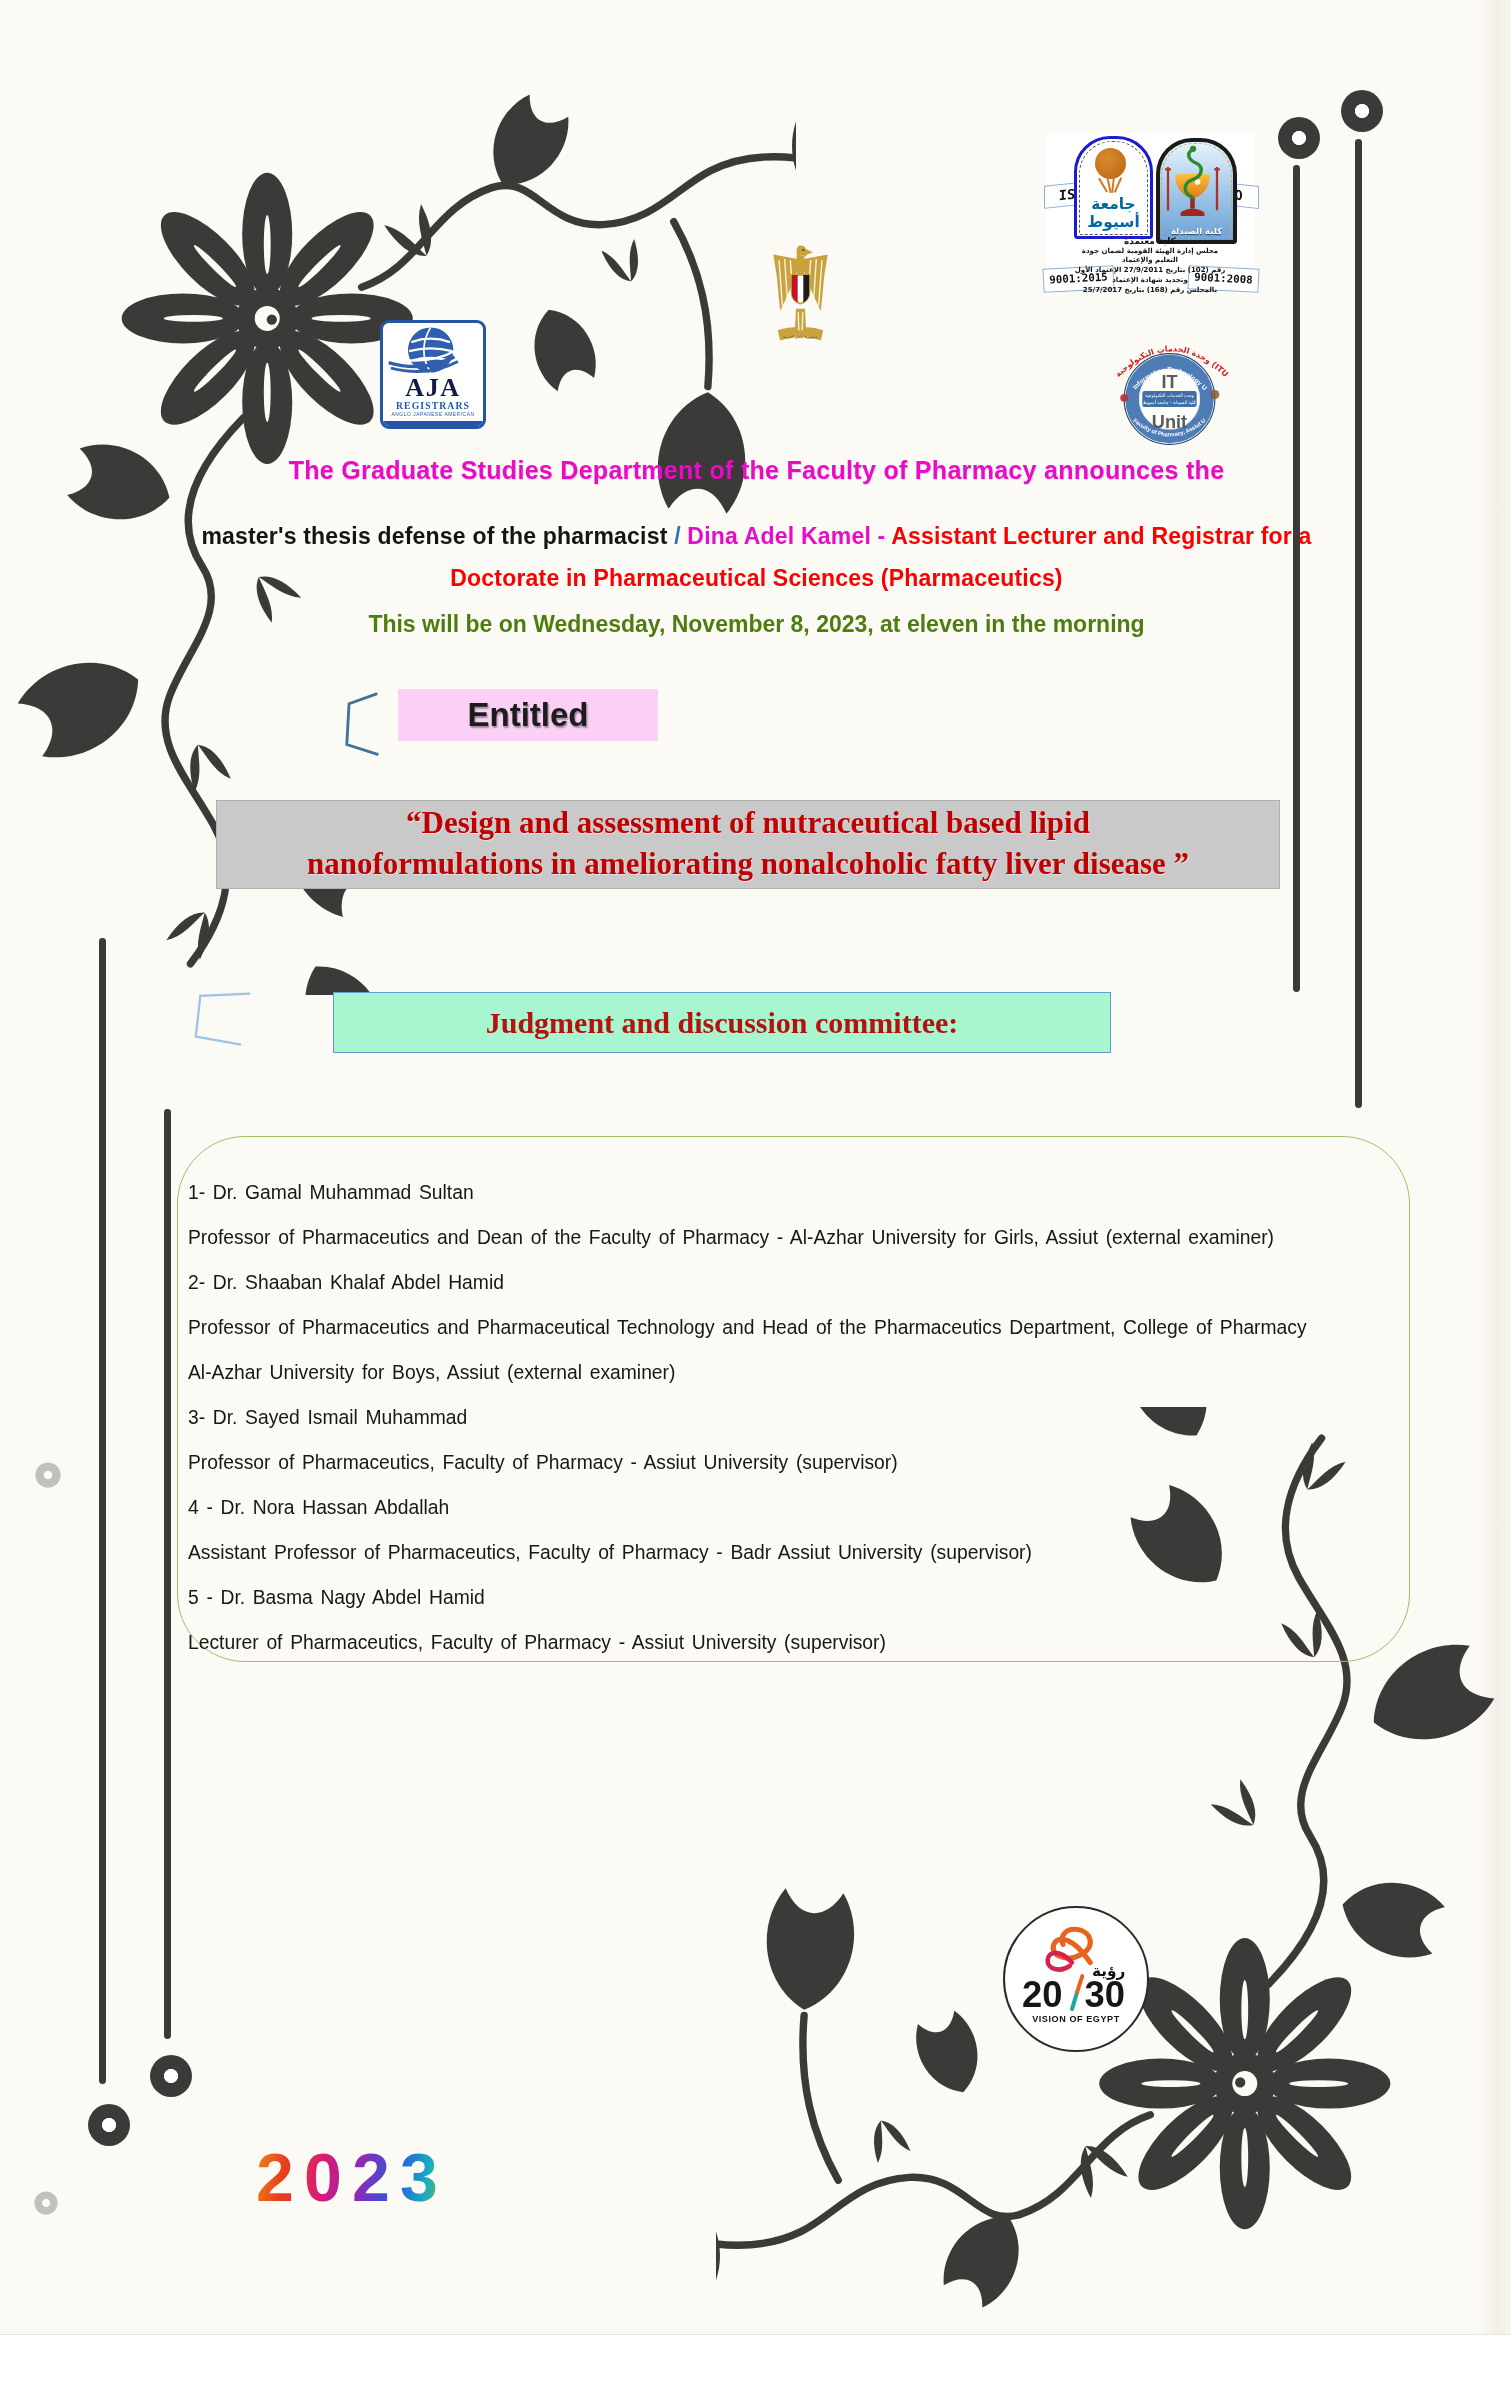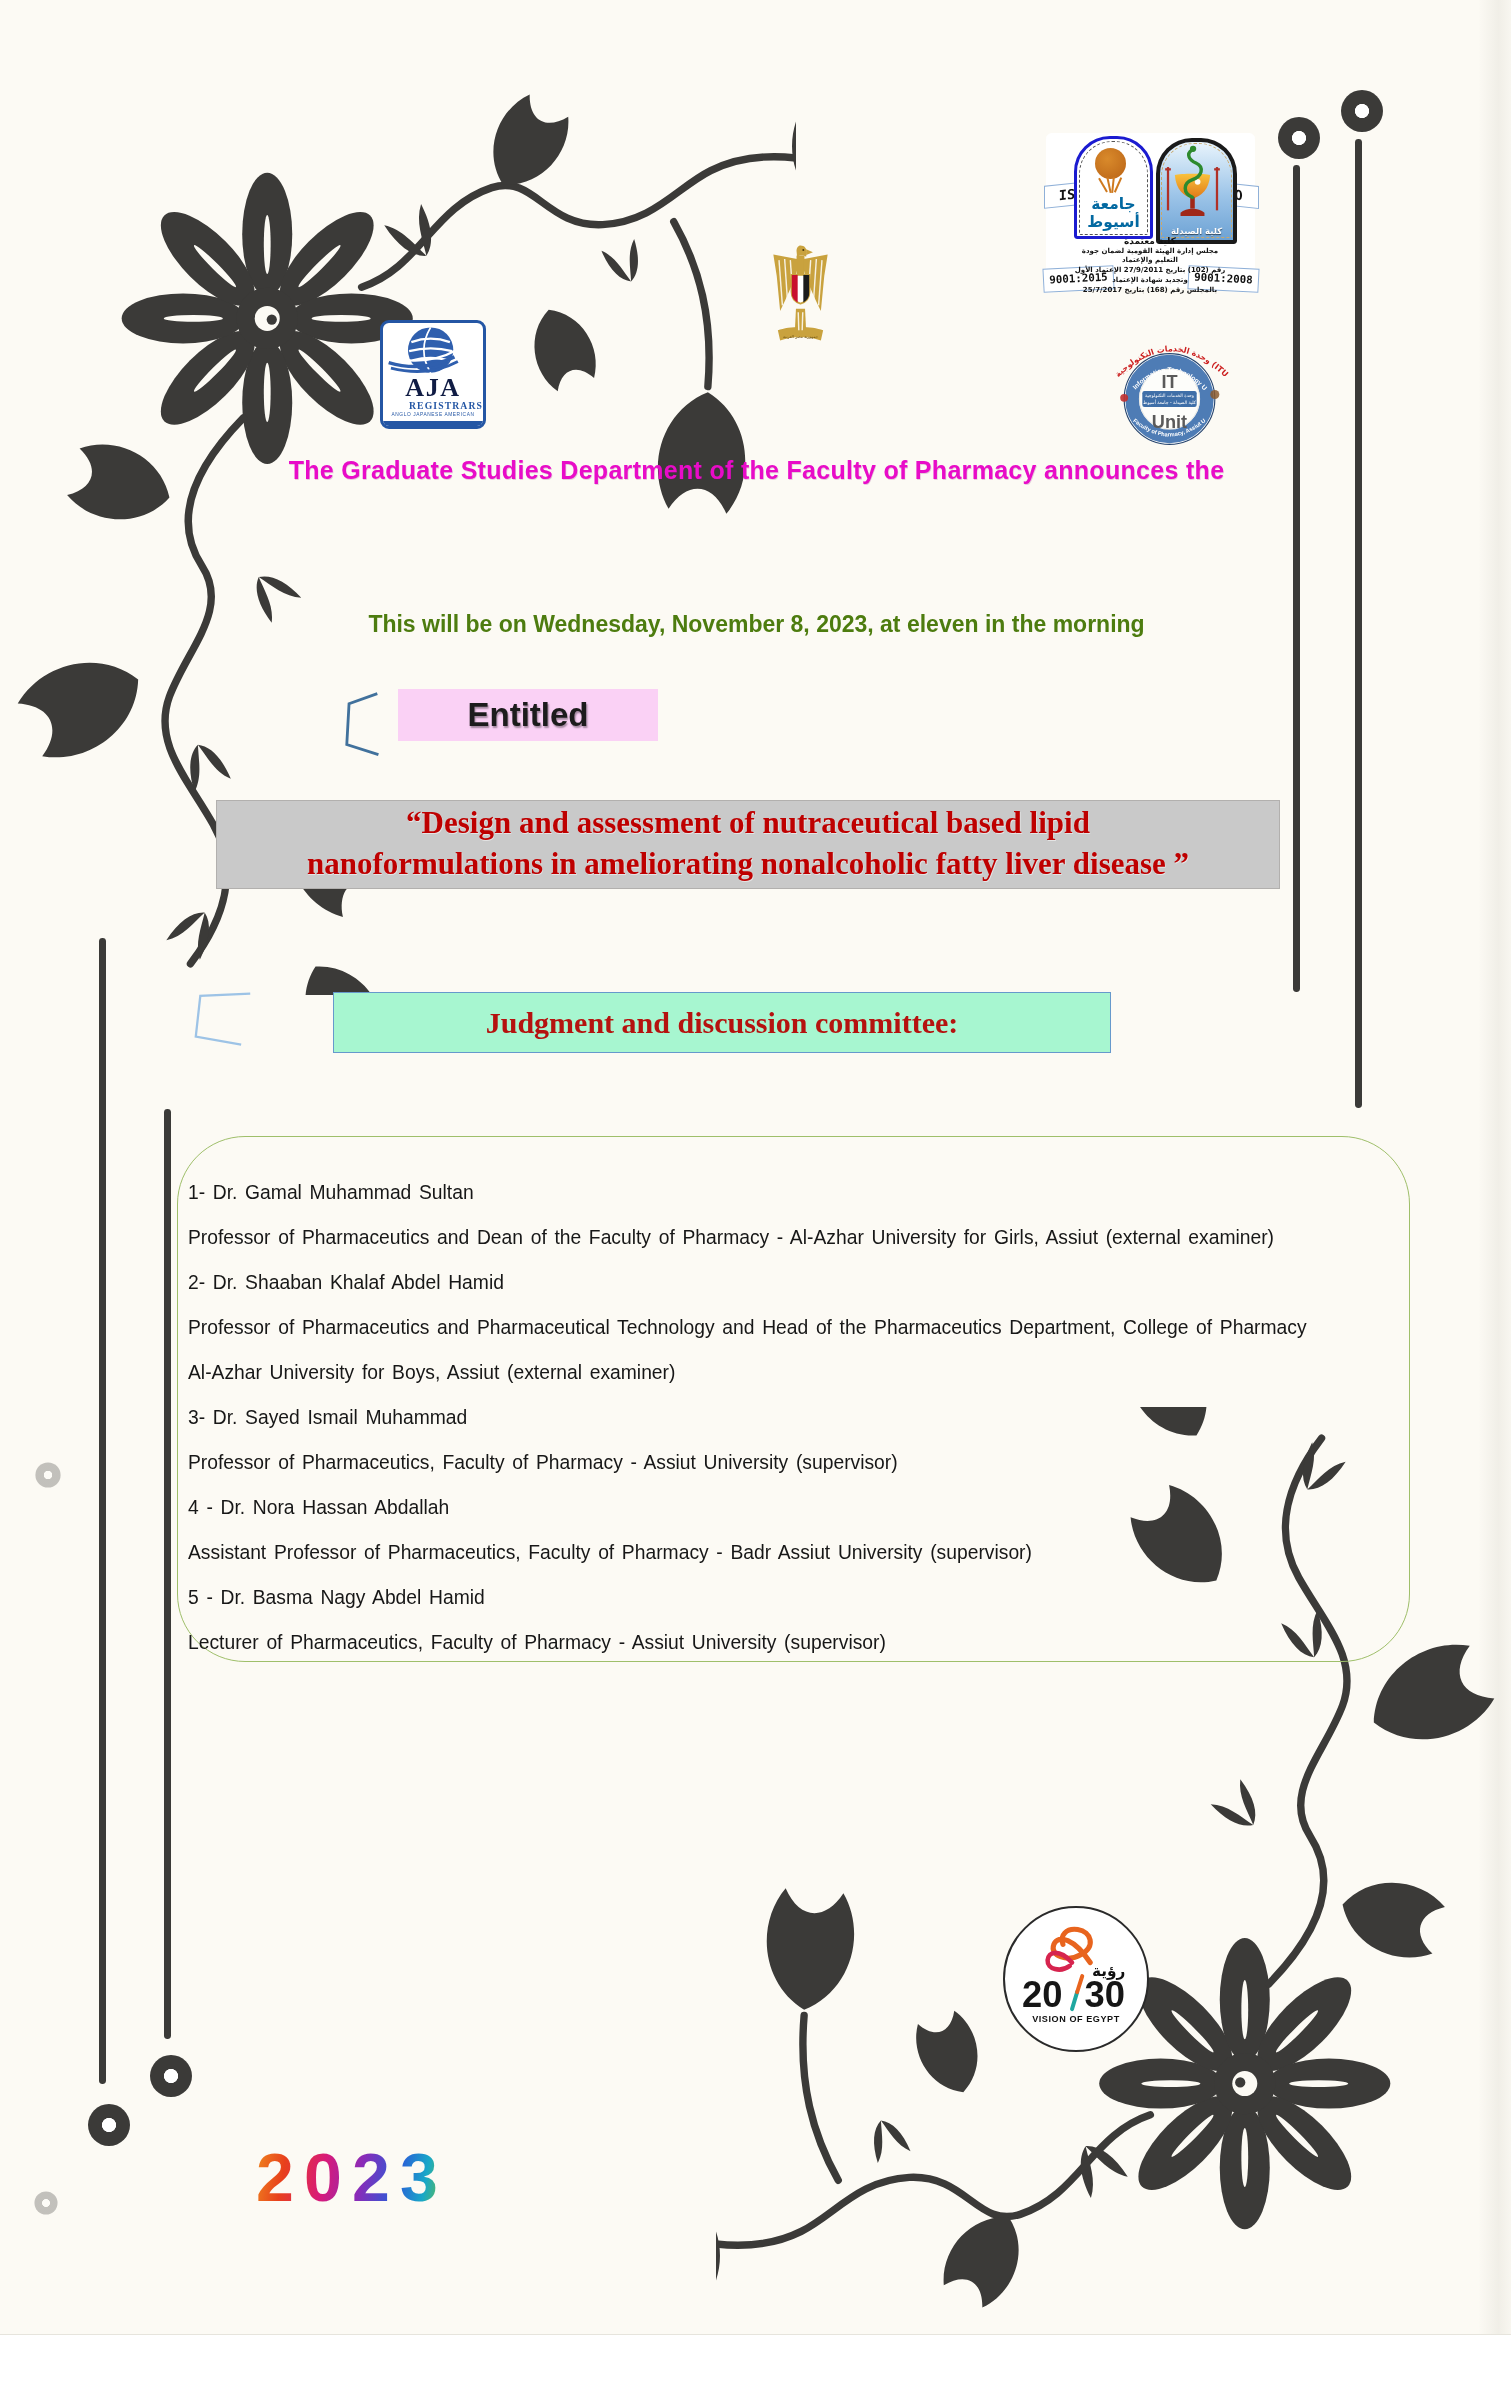--- a/index.html
+++ b/index.html
@@ -44,21 +44,21 @@
   .donut-big{width:42px;height:42px;
      background:radial-gradient(circle,#fff 0 6.8px,#3b3a38 7.4px 100%);}
   .donut-faint{opacity:.3;}
 
   
   .aja-card{width:100px;height:103px;border:3.4px solid #2456a4;border-radius:9px;
             background:#fff;overflow:hidden;}
   .aja-acr{width:100%;top:50px;font-family:"Liberation Serif",serif;font-weight:bold;
            font-size:26px;color:#101c44;letter-spacing:1.7px;}
   .aja-reg{width:100%;top:77px;font-family:"Liberation Serif",serif;font-weight:bold;
-           font-size:9.7px;color:#2456a4;letter-spacing:1.1px;text-align:right;}
+           font-size:9.7px;color:#2456a4;letter-spacing:1.1px;}
   .aja-tag{width:100%;top:89px;font-size:4.8px;color:#2456a4;letter-spacing:0.6px;}
   .aja-strip{left:0;bottom:0;width:100%;height:5.1px;background:#2456a4;}
 
   
   .fac-card{width:209px;height:155px;background:#fff;border-radius:5.7px;}
   .ribbon{border:1.1px solid #8fb0d8;background:#fff;color:#111;
           font-family:"DejaVu Sans Mono",monospace;font-weight:bold;
           display:flex;align-items:center;justify-content:center;}
   .arch-left{left:28px;top:3.4px;width:73px;height:97px;border:3.4px solid #1b1bd0;
              border-radius:36px 36px 3.4px 3.4px;background:#fff;}
@@ -302,20 +302,24 @@
     <rect x="62" y="106" width="96" height="28" rx="4" fill="#3f6fa8"></rect>
     <text x="110" y="117" text-anchor="middle" font-size="8" fill="#fff" direction="rtl" font-family="DejaVu Sans, sans-serif">وحدة الخدمات التكنولوجية</text>
     <text x="110" y="129" text-anchor="middle" font-size="8" fill="#fff" direction="rtl" font-family="DejaVu Sans, sans-serif">كلية الصيدلة - جامعة أسيوط</text>
     <text x="110" y="172" text-anchor="middle" font-size="32" font-weight="bold" fill="#5a5a5a" font-family="Liberation Sans, sans-serif">Unit</text>
     <circle cx="30" cy="118" r="7" fill="#c03030" opacity=".9"></circle>
     <circle cx="190" cy="112" r="8" fill="#8a5a30" opacity=".85"></circle>
   </svg>
 
   <div class="abs ctr line-magenta" style="left:131px;top:456px;width:1251px">The Graduate Studies Department of the Faculty of Pharmacy announces the</div>
 
+  <div class="abs ctr para-defense" style="left:188px;top:515px;width:1137px">
+    <span class="t-black">master's thesis defense of the pharmacist </span><span class="t-slash">/ </span><span class="t-name">Dina Adel Kamel - </span><span class="t-red">Assistant Lecturer and Registrar for a</span><br>
+    <span class="t-red">Doctorate in Pharmaceutical Sciences (Pharmaceutics)</span>
+  </div>
 
   <div class="abs ctr line-date" style="left:188px;top:611px;width:1137px">This will be on Wednesday, November 8, 2023, at eleven in the morning</div>
 
   <svg class="abs" style="left:340px;top:689px" width="52" height="68" viewBox="0 0 92 120">
     <path d="M66,8 L16,26 L12,98 L68,116" stroke="#41719c" stroke-width="5" fill="none"></path>
   </svg>
   <div class="abs ctr entitled-box" style="left:398px;top:689px">Entitled</div>
 
   <div class="abs ctr gray-box" style="left:216px;top:800px">
     <div>“Design and assessment of nutraceutical based lipid</div>

